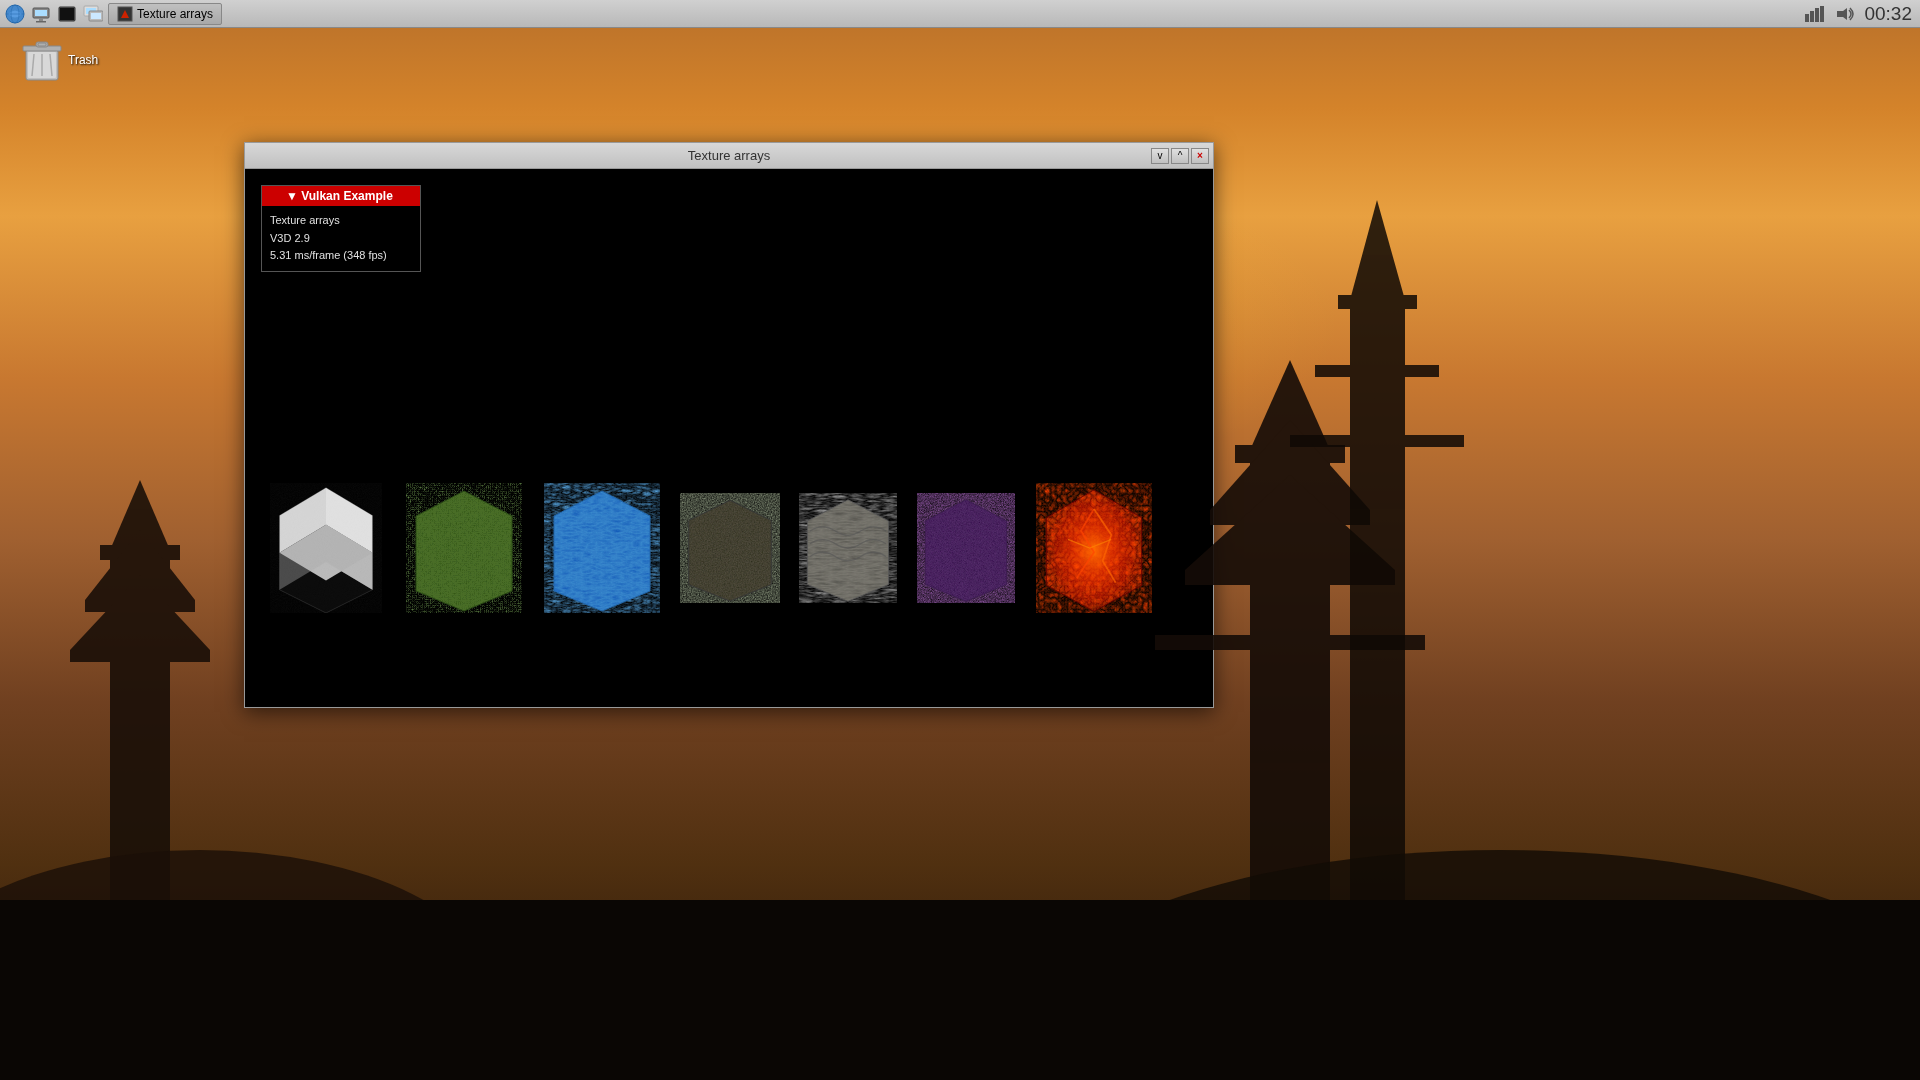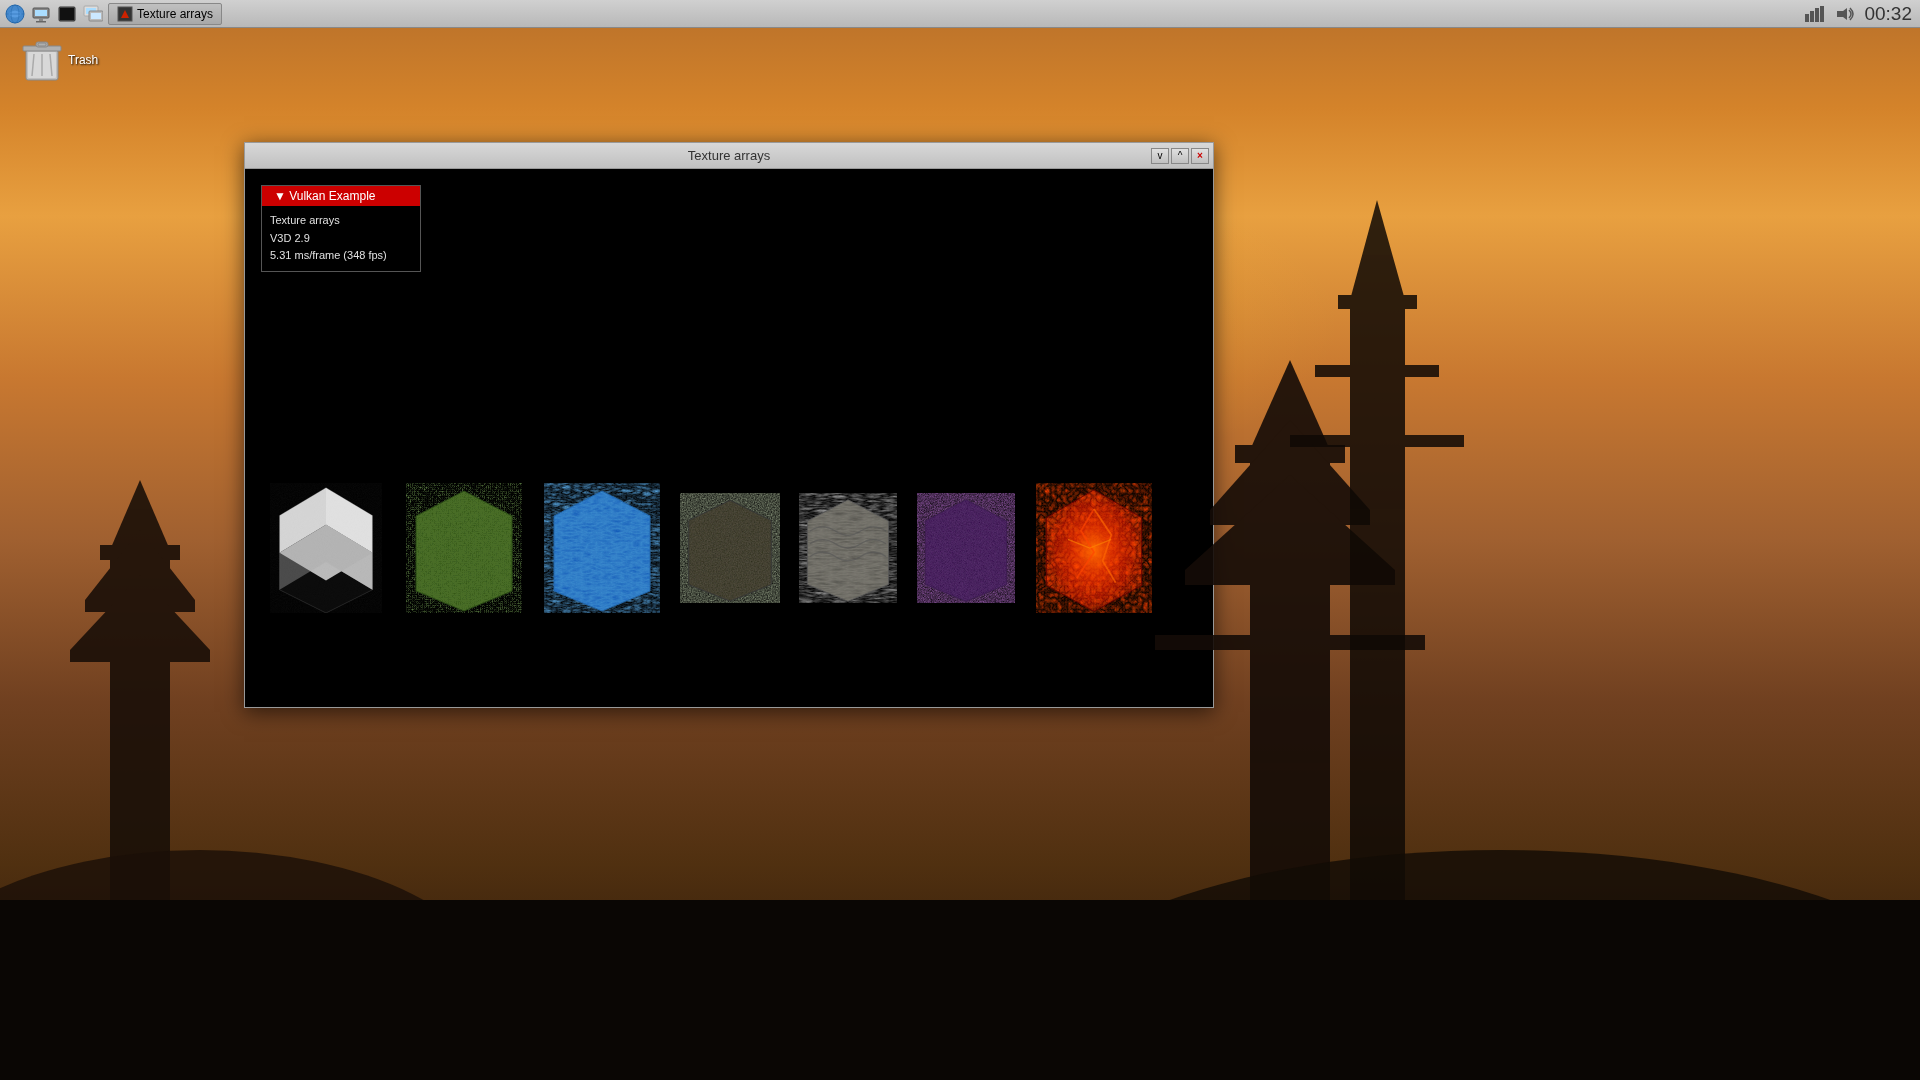--- a/index.html
+++ b/index.html
@@ -177,22 +177,22 @@
       background: rgba(0,0,0,0.85);
       border: 1px solid #555;
       padding: 0;
       min-width: 160px;
     }
 
     #panel-header {
       background: #cc0000;
       color: white;
       font-size: 12px;
-      font-weight: normal;
-      padding: 3px 12px;
+      font-weight: bold;
+      padding: 3px 24px;
       display: flex;
       align-items: center;
       gap: 4px;
     }
 
     #panel-body {
       padding: 6px 8px;
       color: #e0e0e0;
       font-size: 11px;
       line-height: 1.6;

